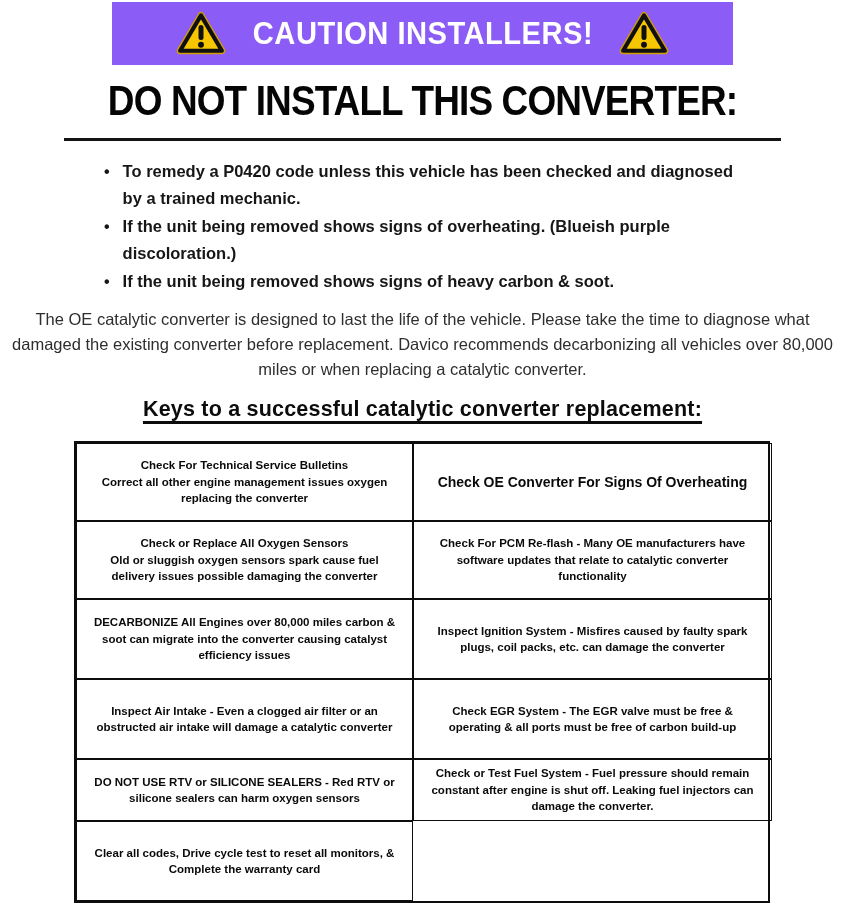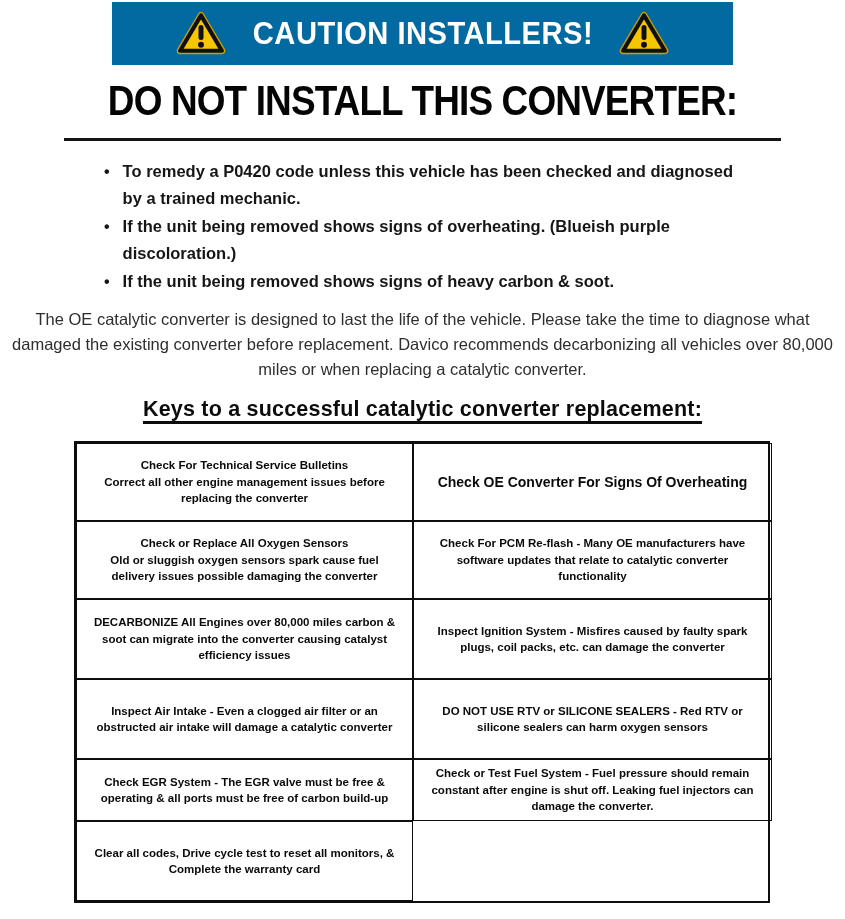--- a/index.html
+++ b/index.html
@@ -3,21 +3,21 @@
 <meta charset="utf-8">
 <style>
   html,body{margin:0;padding:0;}
   body{
     width:845px;height:919px;background:#ffffff;overflow:hidden;
     font-family:"Liberation Sans","DejaVu Sans",sans-serif;
     -webkit-font-smoothing:antialiased;
   }
   
   .banner{
-    width:621px;height:63px;margin:2px auto 0;background:#0369a1;
+    width:621px;height:63px;margin:2px auto 0;background:#8b5cf6;
     display:flex;align-items:center;justify-content:center;gap:16px;
   }
   .banner-text{
     color:#ffffff;font-size:31px;font-weight:800;letter-spacing:.5px;
     transform:scaleX(.94);white-space:nowrap;
   }
   .tri{flex:0 0 auto;display:block;}
   
   .title{
     margin-top:11px;text-align:center;color:#050505;
@@ -93,21 +93,21 @@
   </div>
 </div>
 
 <div class="note">The OE catalytic converter is designed to last the life of the vehicle. Please take the time to diagnose what damaged the existing converter before replacement. Davico recommends decarbonizing all vehicles over 80,000 miles or when replacing a catalytic converter.</div>
 
 <div class="keys">Keys to a successful catalytic converter replacement:</div>
 
 <div class="tips">
   <div class="cell">
     <div>Check For Technical Service Bulletins</div>
-    <div>Correct all other engine management issues before replacing the converter</div>
+    <div>Correct all other engine management issues oxygen replacing the converter</div>
   </div>
   <div class="cell big">
     <div>Check OE Converter For Signs Of Overheating</div>
   </div>
 
   <div class="cell">
     <div>Check or Replace All Oxygen Sensors</div>
     <div>Old or sluggish oxygen sensors spark cause fuel delivery issues possible damaging the converter</div>
   </div>
   <div class="cell">
@@ -119,24 +119,24 @@
   </div>
   <div class="cell">
     <div>Inspect Ignition System - Misfires caused by faulty spark plugs, coil packs, etc. can damage the converter</div>
   </div>
 
   <div class="cell">
     <div>Inspect Air Intake - Even a clogged air filter or an obstructed air intake will damage a catalytic converter</div>
   </div>
 
   <div class="cell">
-    <div>DO NOT USE RTV or SILICONE SEALERS - Red RTV or silicone sealers can harm oxygen sensors</div>
+    <div>Check EGR System - The EGR valve must be free &amp; operating &amp; all ports must be free of carbon build-up</div>
   </div>
   <div class="cell">
-    <div>Check EGR System - The EGR valve must be free &amp; operating &amp; all ports must be free of carbon build-up</div>
+    <div>DO NOT USE RTV or SILICONE SEALERS - Red RTV or silicone sealers can harm oxygen sensors</div>
   </div>
 
   <div class="cell">
     <div>Check or Test Fuel System - Fuel pressure should remain constant after engine is shut off.  Leaking fuel injectors can damage the converter.</div>
   </div>
   <div class="cell">
     <div>Clear all codes,  Drive cycle test to reset all monitors, &amp; Complete the warranty card</div>
   </div>
 </div>
 

